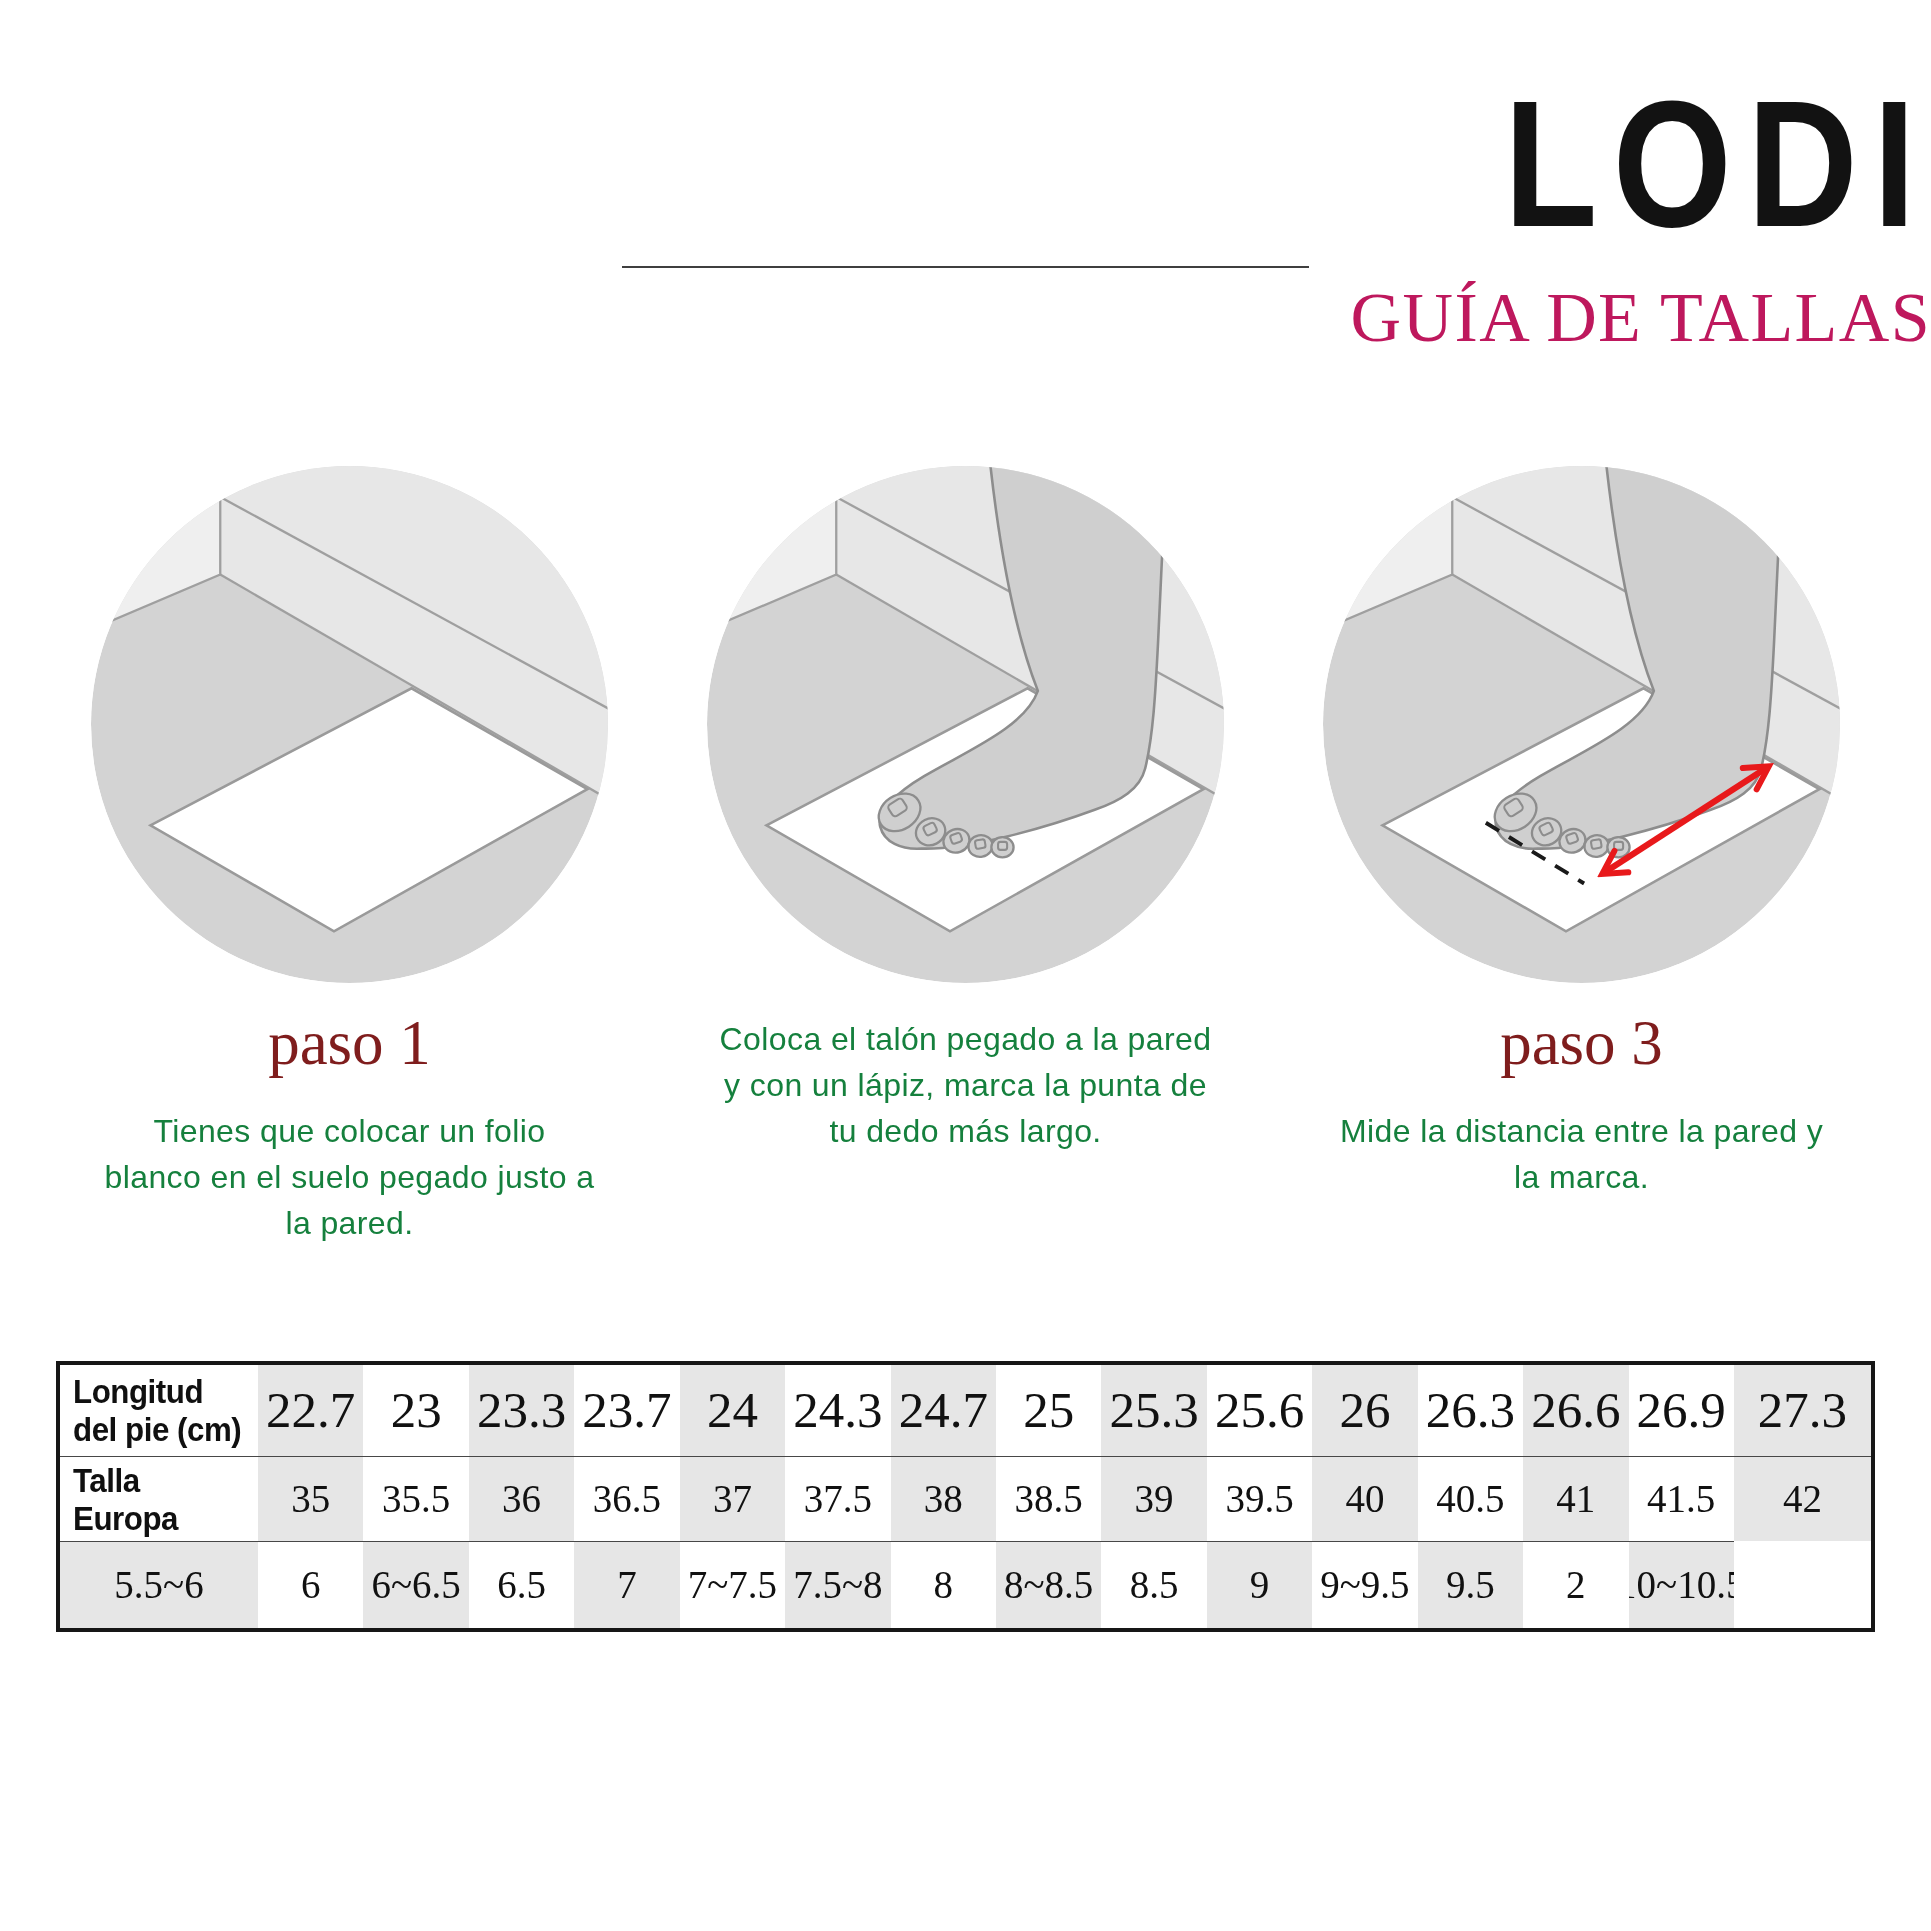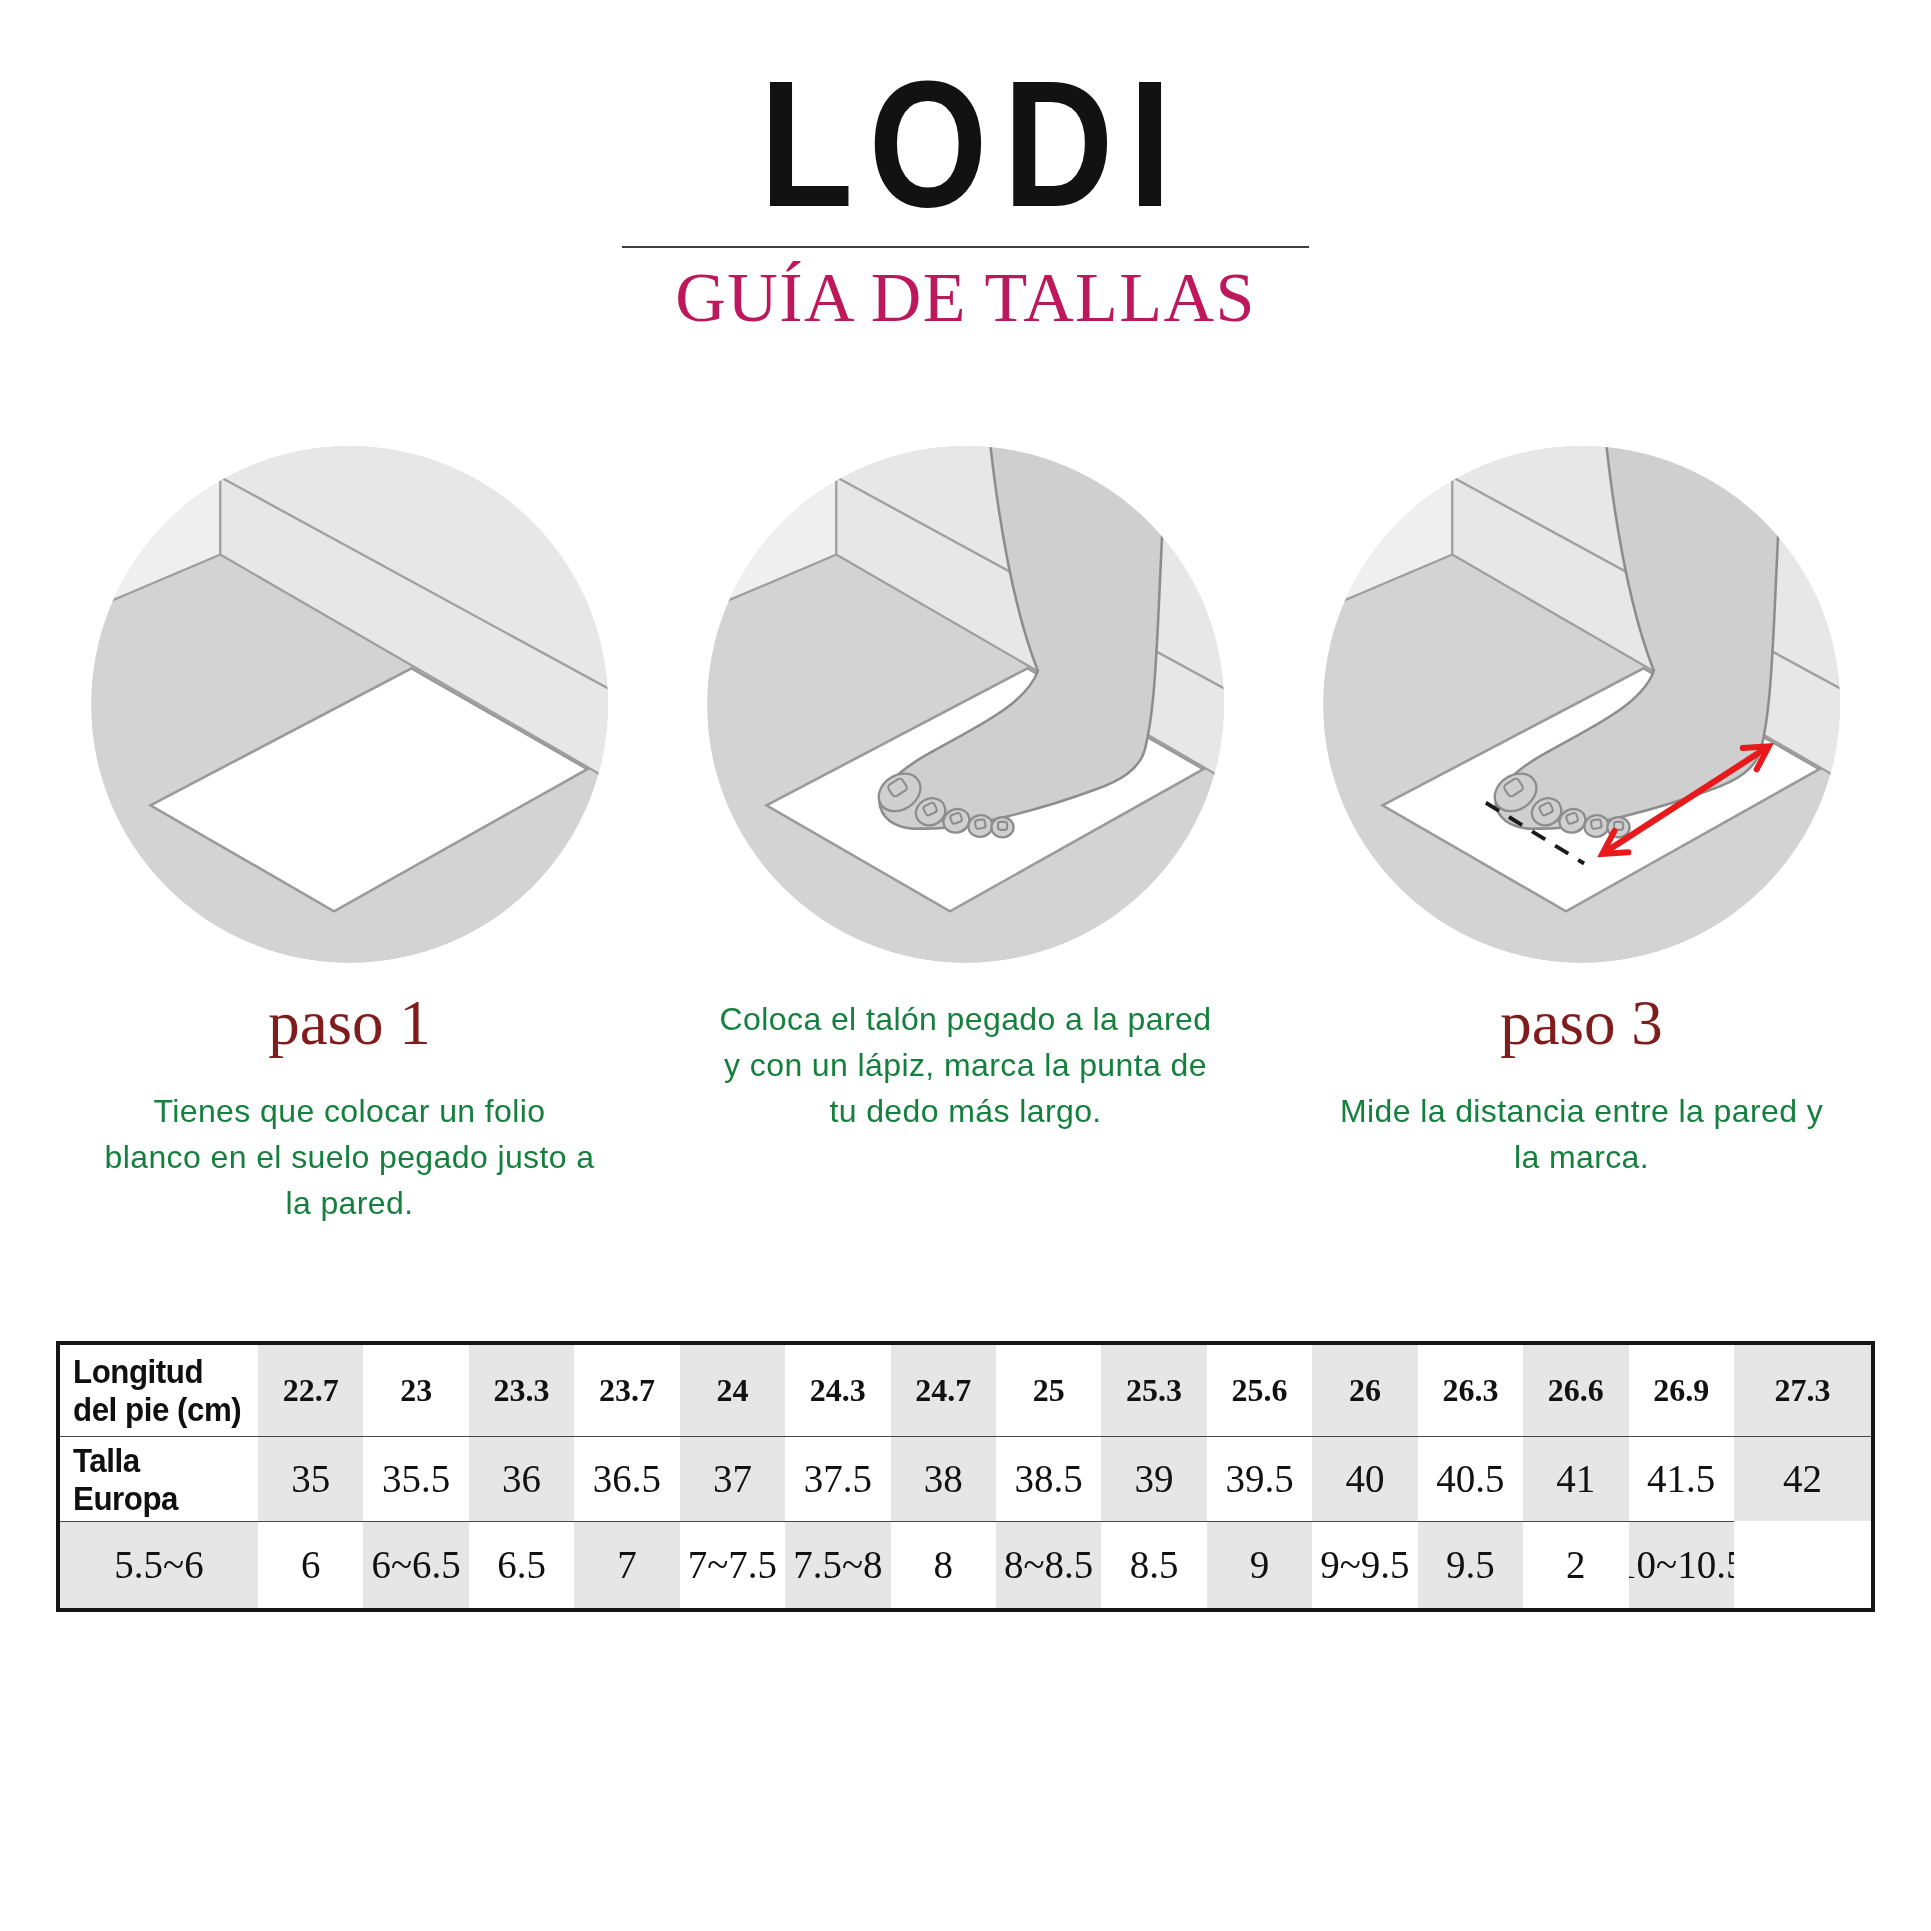--- a/index.html
+++ b/index.html
@@ -1,19 +1,19 @@
 <!DOCTYPE html>
 <html><head>
 <meta charset="utf-8">
 <style>
   html,body{margin:0;padding:0;background:#ffffff;}
   body{width:1931px;height:1931px;overflow:hidden;font-family:"Liberation Sans",sans-serif;color:#111;}
 
   
-  .header{text-align:center;padding-top:80px;}
+  .header{text-align:right;padding-top:100px;}
   .logo{
     display:block;
     font-family:"Liberation Sans",sans-serif;
     font-weight:bold;
     font-size:153px;
     letter-spacing:15.4px;
     padding-left:15.4px; 
     line-height:1;
     transform:scaleY(1.18);
     transform-origin:center bottom;
@@ -67,21 +67,21 @@
   .label-cell span{
     font-weight:bold;
     font-size:34px;
     letter-spacing:-0.5px;
     line-height:1.12;
     white-space:pre-line;
     transform:scaleX(0.92);
     transform-origin:left center;
     color:#101010;
   }
-  .cm-val{font-family:"Liberation Serif",serif;font-weight:bold;font-size:32px;text-align:center;}
+  .cm-val{font-family:"Liberation Serif",serif;font-weight:normal;font-size:51px;text-align:center;}
   .size-val{font-family:"Liberation Serif",serif;font-size:39px;}
   .striped{background:#E6E6E6;}
   .row-sep{border-top:1.9px solid #474747;}
 </style>
 </head>
 <body>
 
 <svg width="0" height="0" style="position:absolute" aria-hidden="true">
   <defs>
     <clipPath id="circClip">

